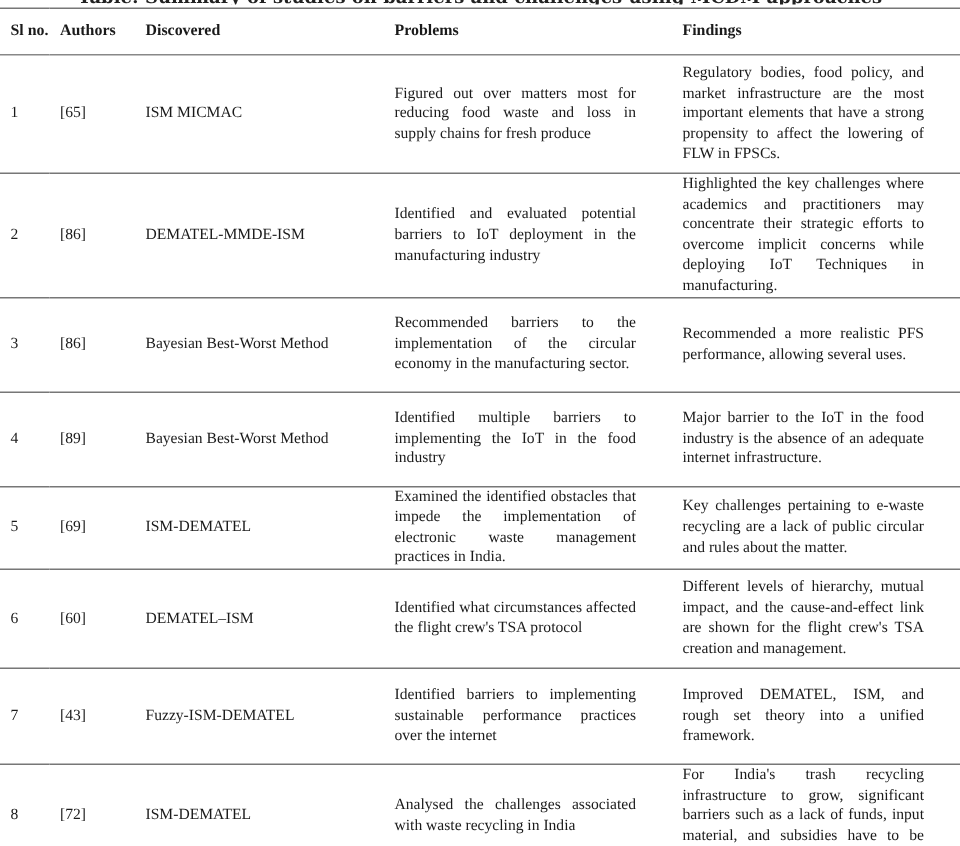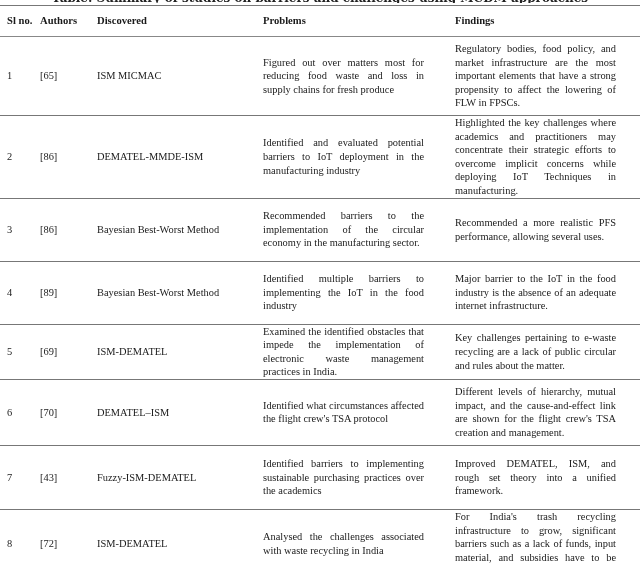--- a/index.html
+++ b/index.html
@@ -131,30 +131,30 @@
     </tr>
     <tr class="r5">
       <td>5</td>
       <td>[69]</td>
       <td class="methodology">ISM-DEMATEL</td>
       <td class="just">Examined the identified obstacles that impede the implementation of electronic waste management practices in India.</td>
       <td class="just">Key challenges pertaining to e-waste recycling are a lack of public circular and rules about the matter.</td>
     </tr>
     <tr class="r6">
       <td>6</td>
-      <td>[70]</td>
+      <td>[60]</td>
       <td class="methodology">DEMATEL–ISM</td>
       <td class="just">Identified what circumstances affected the flight crew's TSA protocol</td>
       <td class="just">Different levels of hierarchy, mutual impact, and the cause-and-effect link are shown for the flight crew's TSA creation and management.</td>
     </tr>
     <tr class="r7">
       <td>7</td>
       <td>[43]</td>
       <td class="methodology">Fuzzy-ISM-DEMATEL</td>
-      <td class="just">Identified barriers to implementing sustainable purchasing practices over the academics</td>
+      <td class="just">Identified barriers to implementing sustainable performance practices over the internet</td>
       <td class="just">Improved DEMATEL, ISM, and rough set theory into a unified framework.</td>
     </tr>
     <tr class="r8">
       <td>8</td>
       <td>[72]</td>
       <td class="methodology">ISM-DEMATEL</td>
       <td class="just">Analysed the challenges associated with waste recycling in India</td>
       <td class="just">For India's trash recycling infrastructure to grow, significant barriers such as a lack of funds, input material, and subsidies have to be overcome.</td>
     </tr>
   </tbody>

